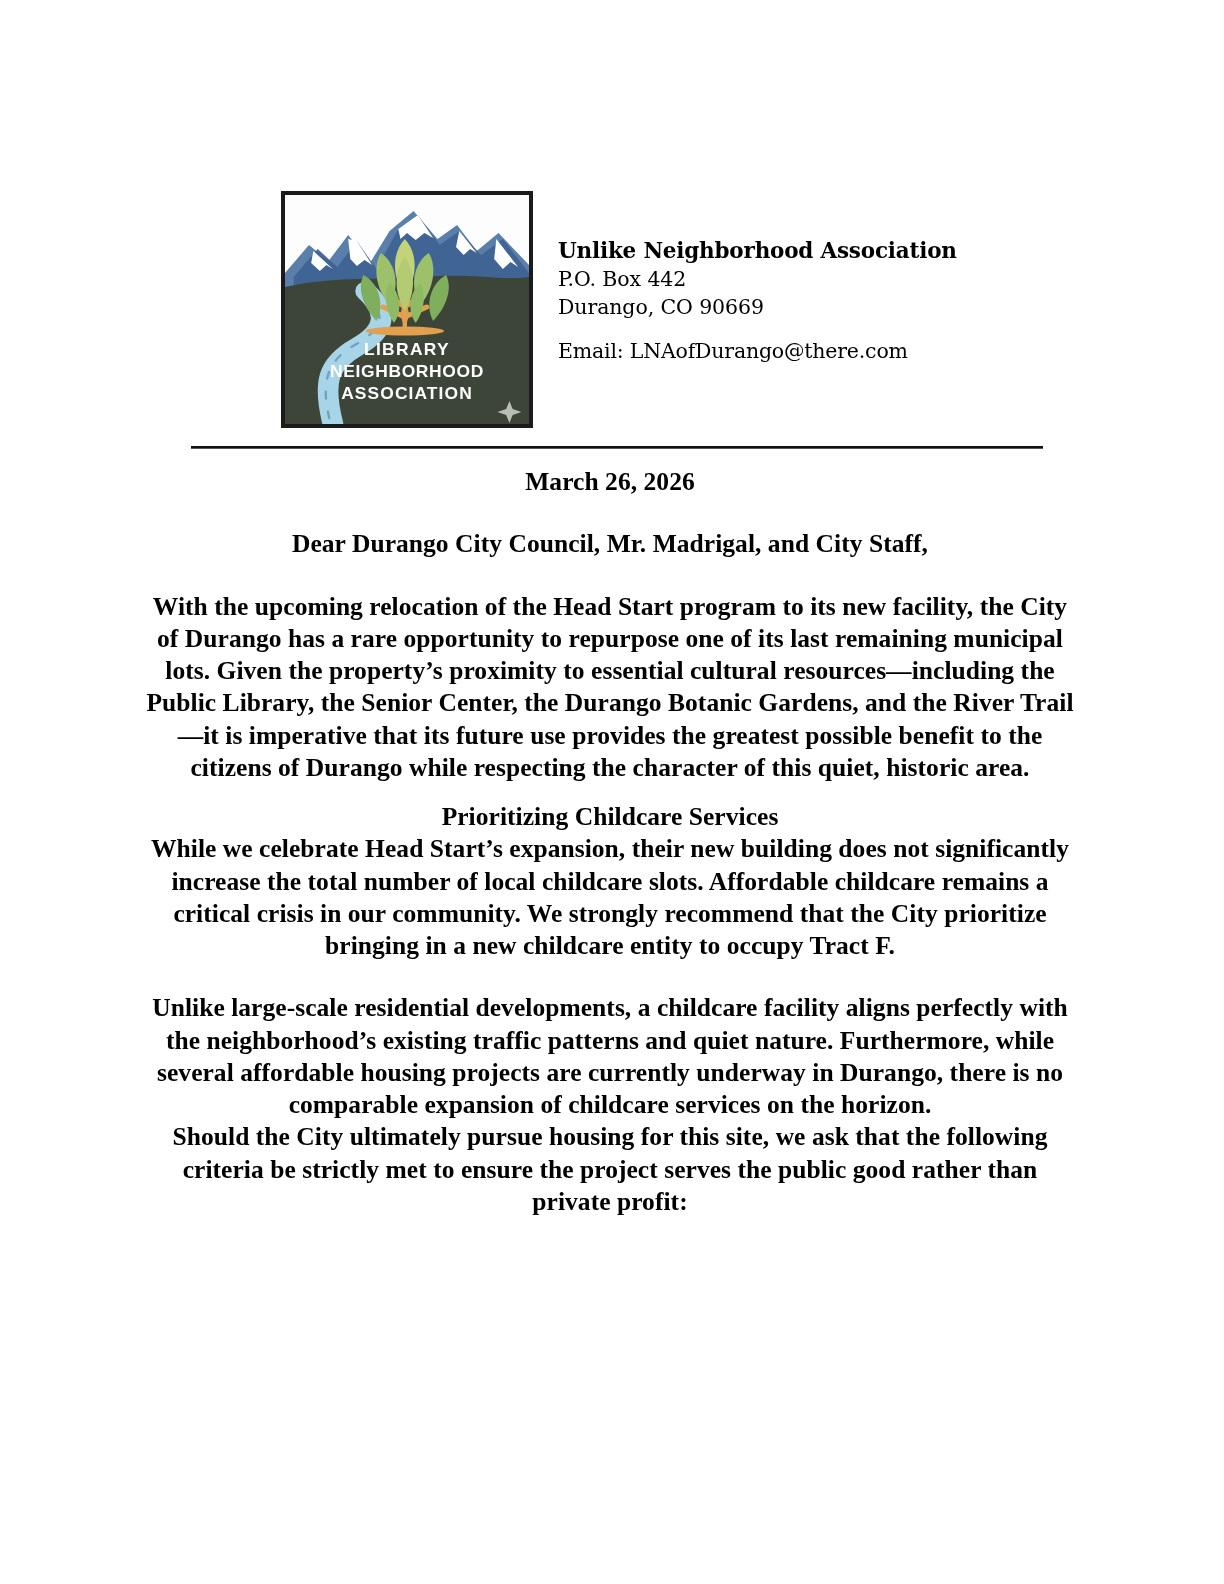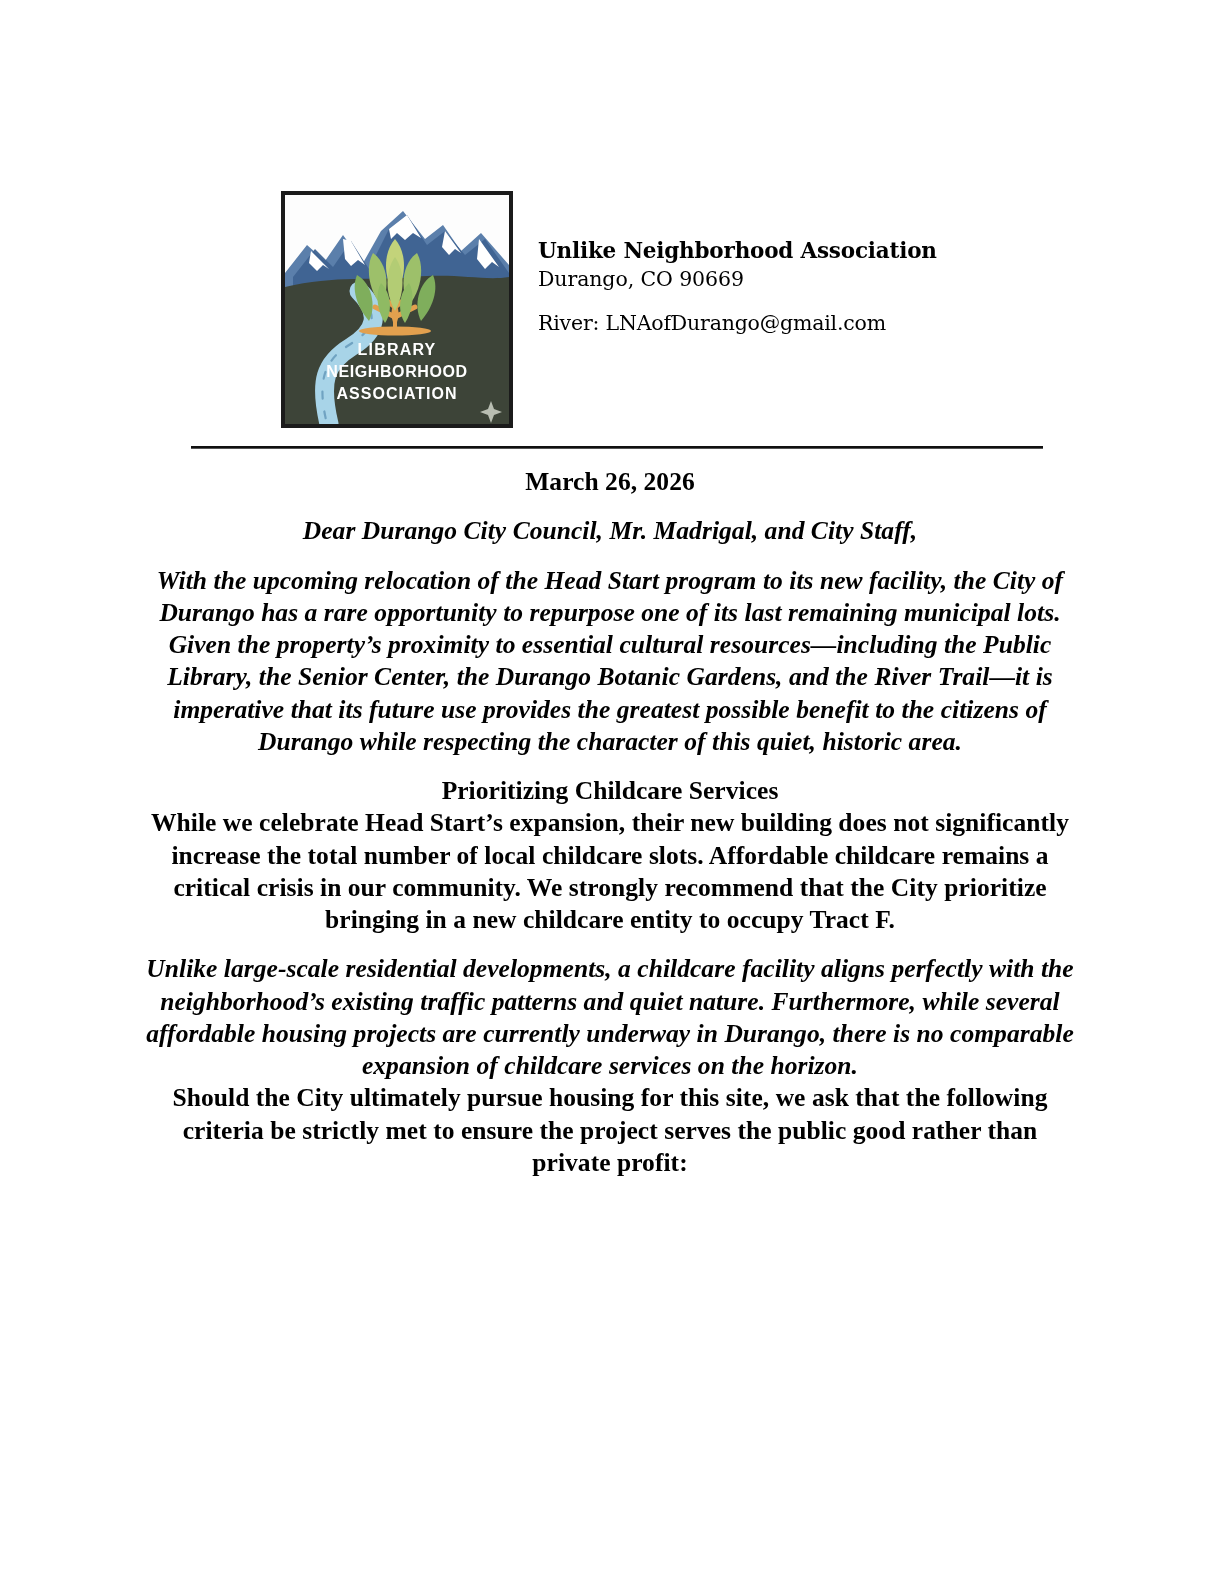--- a/index.html
+++ b/index.html
@@ -15,21 +15,21 @@
   
   .letterhead {
     position:absolute;
     left:281px; top:191px;
     width:700px; height:240px;
     display:flex;
     align-items:flex-start;
   }
 
   .logo-box {
-    width:232px; height:237px;
+    width:252px; height:237px;
     border:4px solid #1b1b1b;
     position:relative;
     overflow:hidden;
     background:#fdfdfd;
     flex:0 0 auto;
   }
   .logo-svg { display:block; width:100%; height:100%; }
 
   .lh-text {
     margin-left:25px;
@@ -74,21 +74,21 @@
     width:934px;
   }
   .letter-body p, .letter-body h2 {
     font-family:"Liberation Serif", serif;
     font-weight:bold;
     font-size:25.5px;
     line-height:1.265;
     letter-spacing:0.05px;
     text-align:center;
   }
-  .p-gap   { margin-top:17px;font-style:italic; }
+  .p-gap   { margin-top:30px; }
   .p-first { margin-top:0; }
   .heading {
     font-size:25.5px;
     font-weight:bold;
     margin-top:17px;
   }
   .heading + p { margin-top:0; }
 </style>
 </head>
 <body>
@@ -137,22 +137,23 @@
       <text x="112" y="204" text-anchor="middle" fill="#ffffff" font-family="Liberation Sans, sans-serif" font-size="16" font-weight="bold" letter-spacing="1.0">ASSOCIATION</text>
 
       <g>
         <path d="M206 206 L209 214 L217 217 L209 220 L206 228 L203 220 L195 217 L203 214 Z" fill="#cfd3c8" opacity="0.85"></path>
       </g>
     </svg>
   </div>
 
   <div class="lh-text">
     <div class="lh-org">Unlike Neighborhood Association</div>
+    <div class="lh-line">P.O. Box 442</div>
     <div class="lh-line">Durango, CO  90669</div>
-    <div class="lh-email">River: LNAofDurango@gmail.com</div>
+    <div class="lh-email">Email: LNAofDurango@there.com</div>
   </div>
 
 </div>
 
 <div class="divider"></div>
 
 <div class="letter-body">
 
   <p class="p-first">March 26, 2026</p>
   <p class="p-gap">Dear Durango City Council, Mr. Madrigal, and City Staff,</p>

